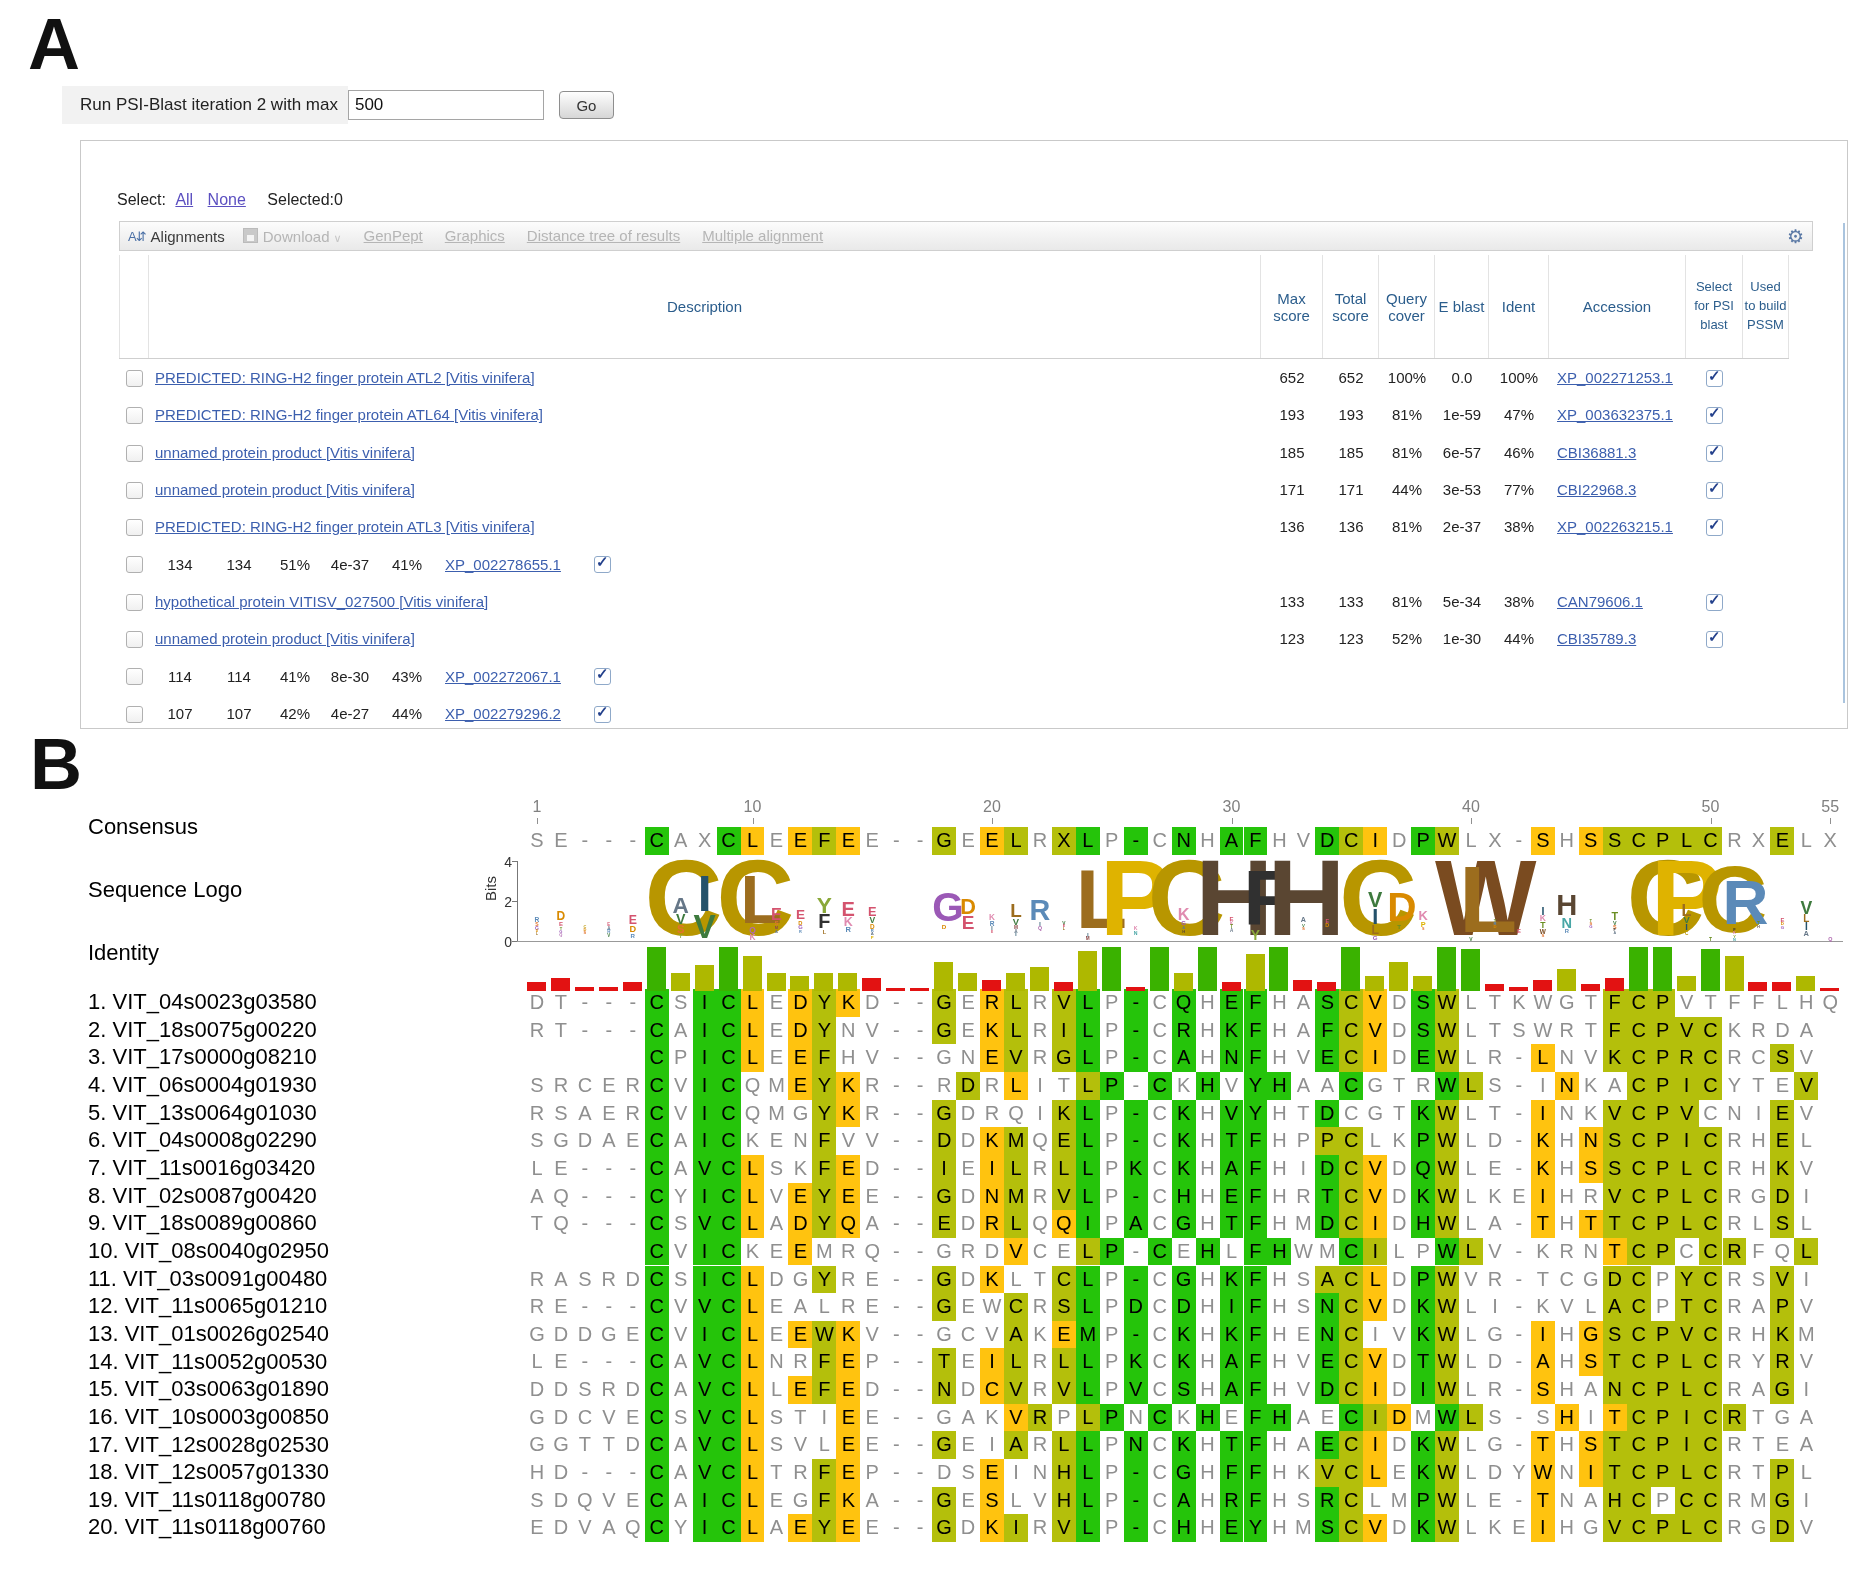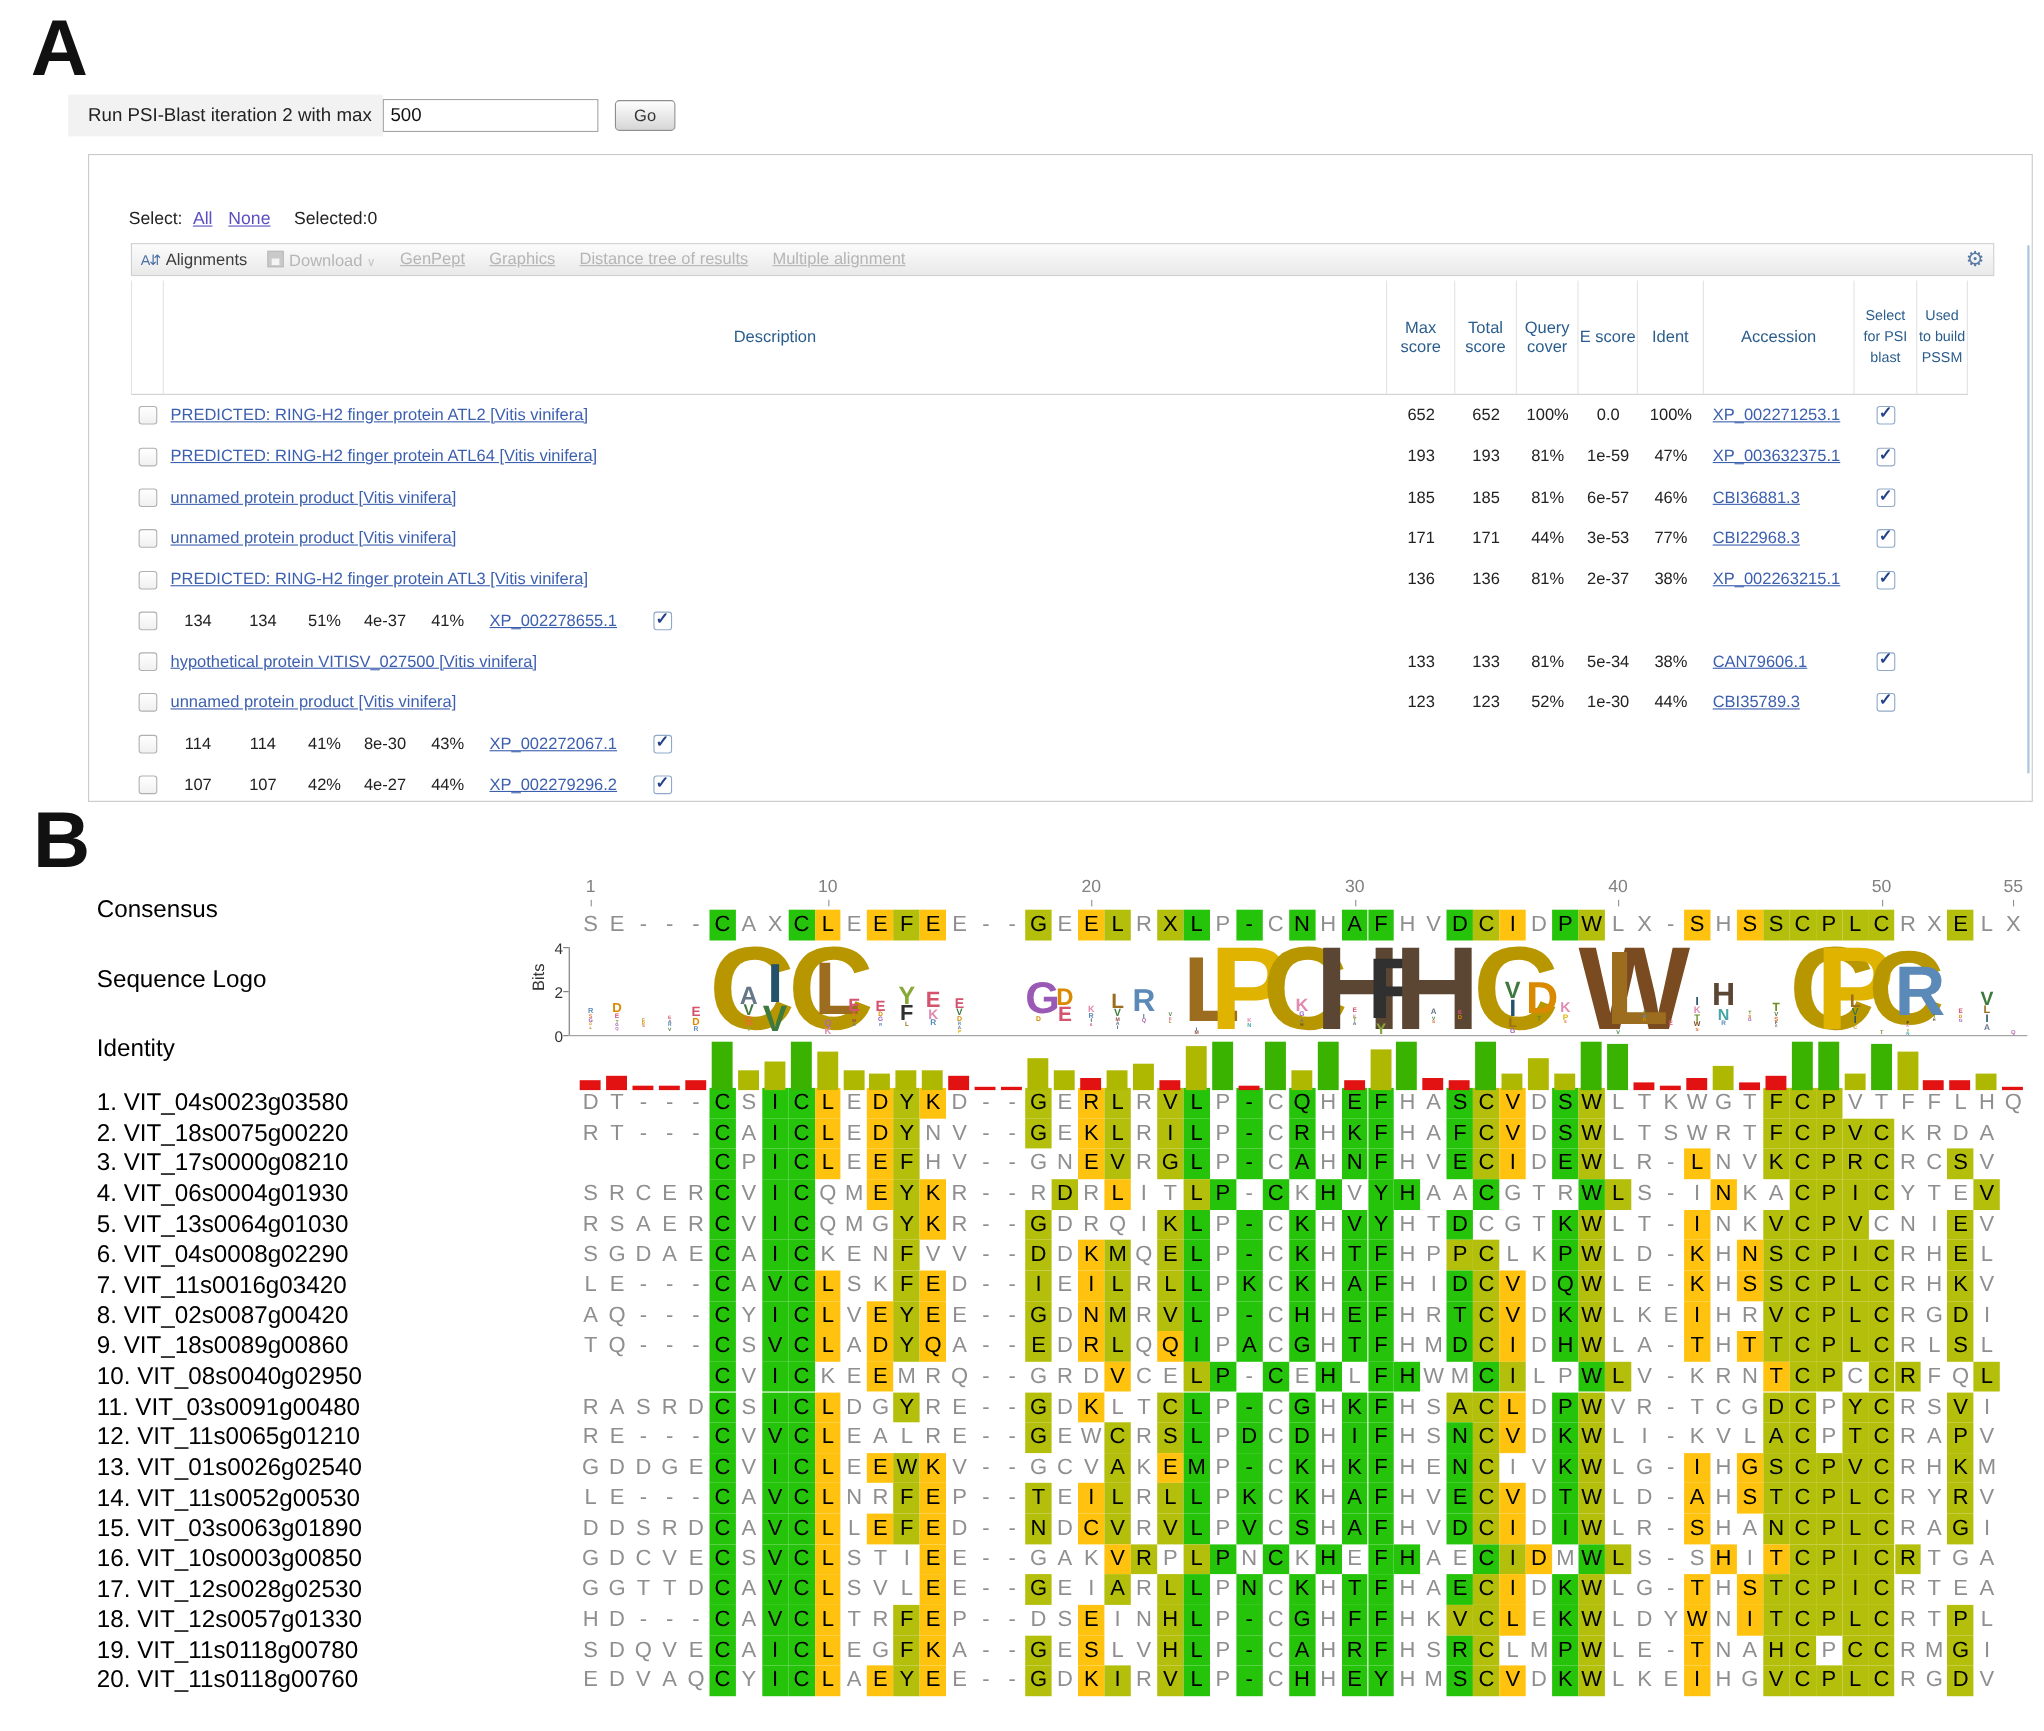--- a/index.html
+++ b/index.html
@@ -118,21 +118,21 @@
       <span id="tb-links"><span class="tb-gray u">GenPept</span><span class="tb-gray u">Graphics</span><span class="tb-gray u">Distance tree of results</span><span class="tb-gray u">Multiple alignment</span></span>
       <span id="gear">⚙</span>
     </div>
 
     <div id="thead">
       <div class="hcell first col-cb"></div>
       <div class="hcell col-desc">Description</div>
       <div class="hcell col-max">Max score</div>
       <div class="hcell col-total">Total score</div>
       <div class="hcell col-query">Query cover</div>
-      <div class="hcell col-ev">E score</div>
+      <div class="hcell col-ev">E blast</div>
       <div class="hcell col-ident">Ident</div>
       <div class="hcell col-acc">Accession</div>
       <div class="hcell small col-psi">Select for PSI blast</div>
       <div class="hcell small col-pssm">Used to build PSSM</div>
     </div>
 
     <div id="tbodyA">
         <div class="trow">
           <div class="tcell col-cb"><span class="cb"></span></div>
           <div class="tcell col-desc desc"><a href="#">PREDICTED: RING-H2 finger protein ATL2 [Vitis vinifera]</a></div>

